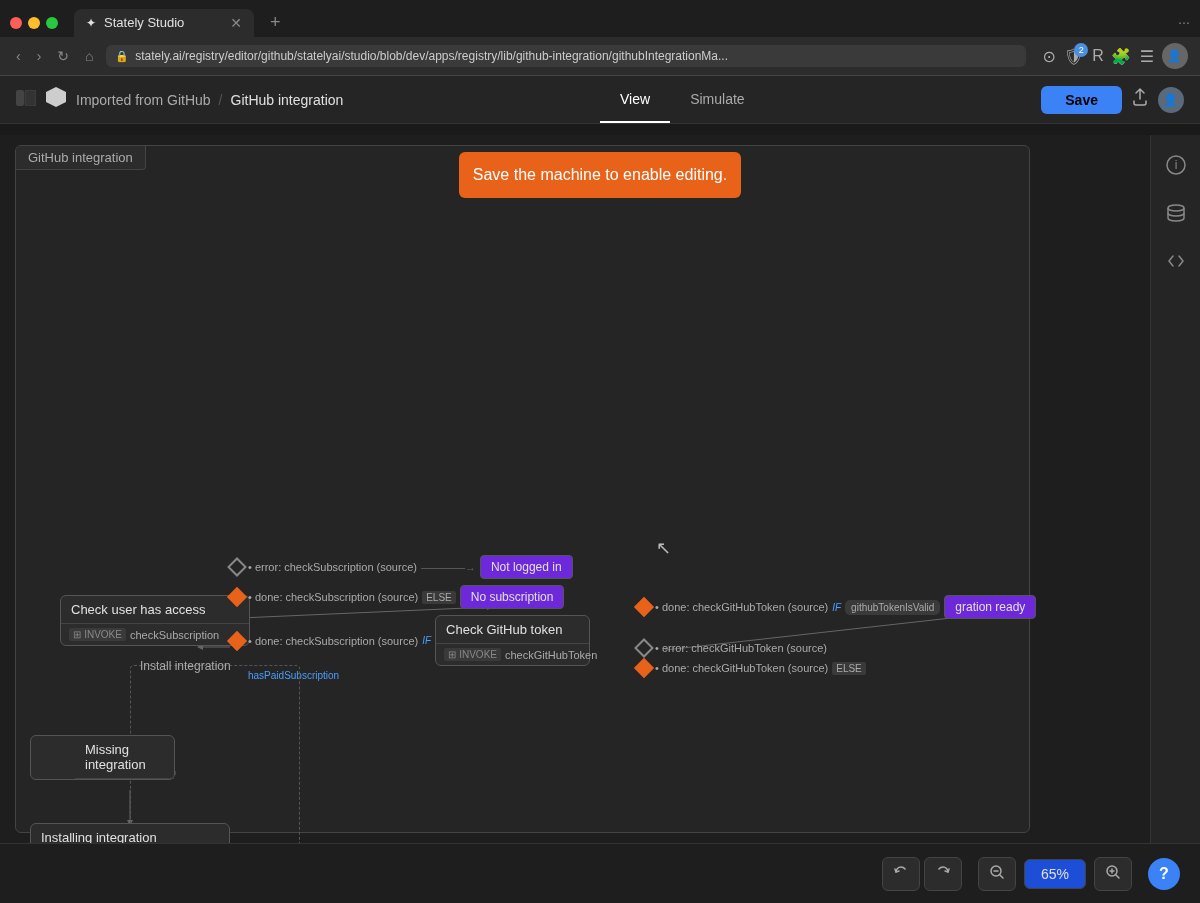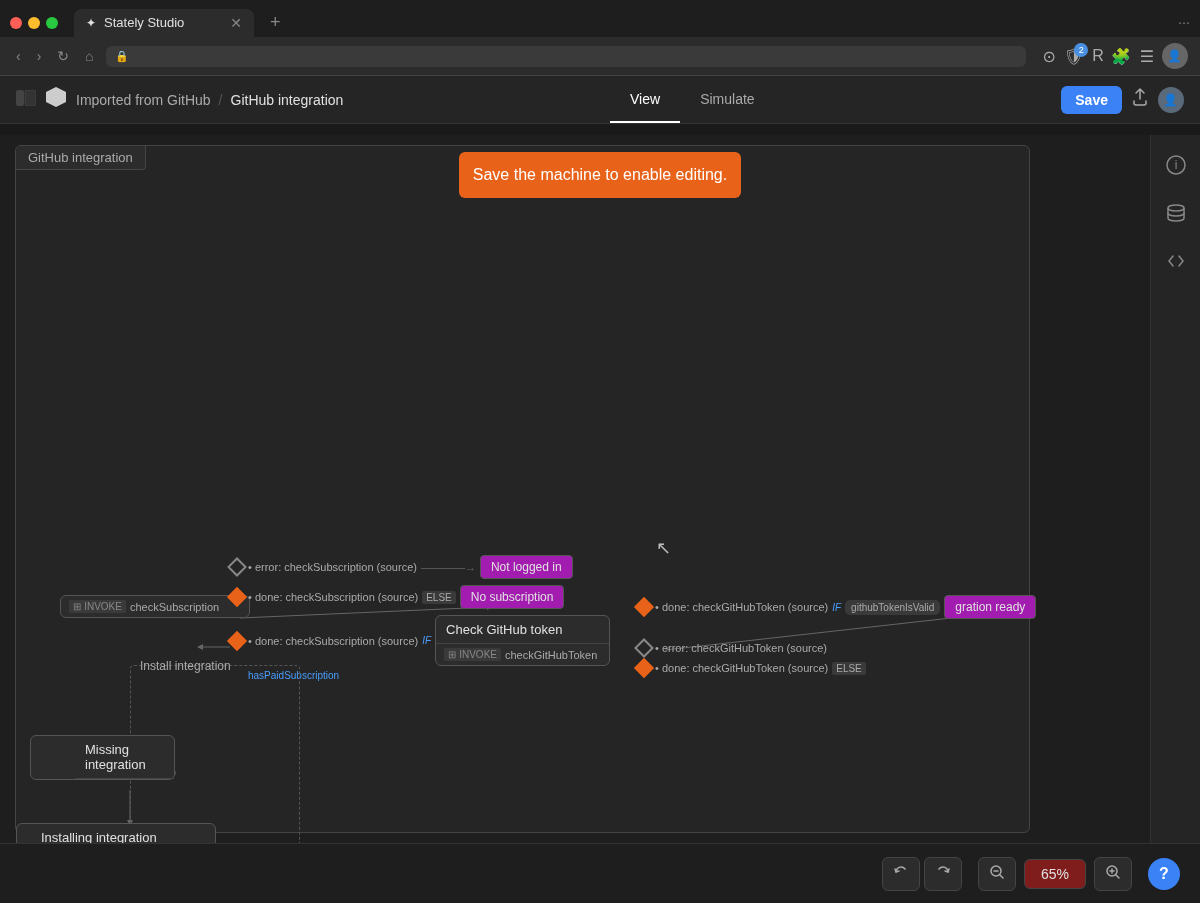--- a/index.html
+++ b/index.html
@@ -33,61 +33,61 @@
     .app-toolbar { display: flex; align-items: center; padding: 0 16px; height: 48px; background: #252525; border-bottom: 1px solid #333; }
     .logo { color: #e0e0e0; font-size: 20px; margin-right: 8px; cursor: pointer; }
     .breadcrumb { display: flex; align-items: center; gap: 8px; font-size: 14px; }
     .breadcrumb-item { color: #aaa; }
     .breadcrumb-sep { color: #555; }
     .breadcrumb-current { color: #e0e0e0; }
     .toolbar-tabs { display: flex; gap: 0; margin: 0 auto; }
     .toolbar-tab { padding: 14px 20px; font-size: 14px; cursor: pointer; color: #aaa; border-bottom: 2px solid transparent; }
     .toolbar-tab.active { color: white; border-bottom: 2px solid white; }
     .toolbar-actions { display: flex; gap: 8px; align-items: center; }
-    .save-btn { background: #3b82f6; color: #ffffff; border: none; border-radius: 6px; padding: 6px 14px; font-size: 14px; font-weight: 600; cursor: pointer; margin-left: 20px; }
+    .save-btn { background: #3b82f6; color: #000000; border: none; border-radius: 6px; padding: 6px 24px; font-size: 14px; font-weight: 600; cursor: pointer; margin-left: 20px; }
     .upload-btn { color: #aaa; font-size: 18px; cursor: pointer; background: none; border: none; }
     .sidebar-toggle { color: #aaa; font-size: 16px; cursor: pointer; background: none; border: none; margin-right: 8px; }
 
     
     .banner { background: #e8621a; color: white; text-align: center; padding: 14px; font-size: 16px; font-weight: 500; margin: 16px auto; max-width: 420px; border-radius: 6px; }
     .canvas-wrapper { position: absolute; top: 135px; left: 0; right: 0; bottom: 60px; background: #1e1e1e; overflow: hidden; }
 
     
     .state-machine { position: relative; width: 100%; height: 100%; }
     .sm-outer-box { position: absolute; left: 15px; top: 10px; right: 170px; bottom: 10px; border: 1px solid #444; border-radius: 6px; background: #252525; }
     .sm-label { position: absolute; top: 0; left: 0; padding: 4px 12px; font-size: 13px; color: #aaa; background: #2c2c2c; border-bottom: 1px solid #444; border-right: 1px solid #444; border-radius: 5px 0 4px 0; }
 
     
     .state-node { position: absolute; border: 1px solid #555; border-radius: 6px; background: #2c2c2c; font-size: 12px; }
     .state-node-title { padding: 6px 10px; color: #e0e0e0; font-weight: 500; font-size: 13px; border-bottom: 1px solid #444; }
     .state-node-invoke { padding: 4px 8px; font-size: 11px; color: #aaa; display: flex; align-items: center; gap: 4px; }
     .invoke-icon { background: #3a3a3a; border-radius: 2px; padding: 1px 4px; font-size: 10px; color: #888; }
 
     
     .transition-label { font-size: 11px; color: #aaa; white-space: nowrap; }
-    .state-pill { border: 1px solid #555; border-radius: 4px; background: #a21caf; padding: 4px 10px; font-size: 12px; color: #e0e0e0; white-space: nowrap; }
+    .state-pill { border: 1px solid #555; border-radius: 4px; background: #6d28d9; padding: 4px 10px; font-size: 12px; color: #e0e0e0; white-space: nowrap; }
 
     
     .right-panel { position: absolute; right: 0; top: 135px; bottom: 60px; width: 50px; background: #252525; border-left: 1px solid #333; display: flex; flex-direction: column; align-items: center; gap: 8px; padding-top: 12px; }
     .panel-btn { color: #888; font-size: 16px; cursor: pointer; background: none; border: none; padding: 8px; border-radius: 4px; }
 
     
     .bottom-toolbar { position: absolute; bottom: 0; left: 0; right: 0; height: 60px; background: #1e1e1e; border-top: 1px solid #333; display: flex; align-items: center; justify-content: flex-end; padding: 0 20px; gap: 8px; }
     .zoom-btn { background: #2c2c2c; border: 1px solid #444; color: #aaa; border-radius: 6px; padding: 6px 10px; cursor: pointer; font-size: 16px; }
-    .zoom-level { background: #7f1d1d; border: 1px solid #444; color: #e0e0e0; border-radius: 6px; padding: 6px 16px; font-size: 14px; min-width: 60px; text-align: center; }
+    .zoom-level { background: #1d4ed8; border: 1px solid #444; color: #e0e0e0; border-radius: 6px; padding: 6px 16px; font-size: 14px; min-width: 60px; text-align: center; }
     .undo-redo { display: flex; gap: 4px; margin-right: 8px; }
     .help-btn { background: #3b82f6; color: white; border: none; border-radius: 50%; width: 32px; height: 32px; font-size: 16px; font-weight: bold; cursor: pointer; display: flex; align-items: center; justify-content: center; margin-left: 8px; }
 
     
     .connections { position: absolute; top: 0; left: 0; width: 100%; height: 100%; pointer-events: none; }
 
     
     .node-check-user { left: 60px; top: 460px; width: 190px; }
     .node-missing-integration { left: 30px; top: 600px; width: 145px; padding-left: 44px; }
-    .node-installing-integration { left: 16px; top: 688px; width: 200px; padding-left: 14px; }
+    .node-installing-integration { left: 30px; top: 688px; width: 200px; }
     .trans-row { display: flex; align-items: center; gap: 4px; margin-bottom: 4px; font-size: 11px; white-space: nowrap; }
     .keyword { color: #aaa; font-size: 10px; background: #3a3a3a; padding: 1px 4px; border-radius: 2px; }
     .if-badge { color: #4a9eff; font-size: 10px; font-style: italic; }
 
     .install-box { position: absolute; left: 130px; top: 530px; width: 170px; height: 200px; border: 1px dashed #555; border-radius: 4px; background: transparent; }
     .install-label { position: absolute; left: 140px; top: 524px; font-size: 12px; color: #aaa; }
   </style>
 </head>
 <body>
 
@@ -108,20 +108,21 @@
     <div class="window-controls-right">⋯</div>
   </div>
 
   <div class="address-bar">
     <button class="nav-btn">‹</button>
     <button class="nav-btn">›</button>
     <button class="nav-btn">↻</button>
     <button class="nav-btn">⌂</button>
     <div class="url-field">
       <span class="url-lock">🔒</span>
+      <span class="url-text">stately.ai/registry/editor/github/statelyai/studio/blob/dev/apps/registry/lib/github-integration/githubIntegrationMa...</span>
     </div>
     <div class="browser-actions">
       <button class="browser-action-btn">⊙</button>
       <button class="browser-action-btn">
         🛡
         <span class="badge">2</span>
       </button>
       <button class="browser-action-btn">R</button>
       <button class="browser-action-btn">🧩</button>
       <button class="browser-action-btn">☰</button>
@@ -193,20 +194,21 @@
 
       <line x1="230" y1="512" x2="200" y2="512" stroke="#666" stroke-width="1" marker-end="url(#arrowhead)"></line>
       <defs>
         <marker id="arrowhead" markerWidth="6" markerHeight="6" refX="3" refY="3" orient="auto">
           <path d="M0,0 L0,6 L6,3 z" fill="#666"></path>
         </marker>
       </defs>
     </svg>
 
     <div class="state-node node-check-user">
+      <div class="state-node-title">Check user has access</div>
       <div class="state-node-invoke">
         <span class="invoke-icon">⊞ INVOKE</span>
         <span>checkSubscription</span>
       </div>
     </div>
 
     <div style="position:absolute; left:230px; top:420px;">
 
       <div class="trans-row">
         <div style="width:14px;height:14px;border:2px solid #888;transform:rotate(45deg);flex-shrink:0;"></div>
@@ -220,21 +222,21 @@
         <span class="transition-label">• done: checkSubscription (source)</span>
         <span class="keyword">ELSE</span>
         <div class="state-pill">No subscription</div>
       </div>
 
       <div class="trans-row" style="margin-top:6px;">
         <div style="width:14px;height:14px;border:2px solid #e8621a;transform:rotate(45deg);flex-shrink:0;background:#e8621a;"></div>
         <span class="transition-label">• done: checkSubscription (source)</span>
         <span class="if-badge">IF</span>
 
-        <div class="state-node" style="position:relative;left:0;top:0;display:inline-block;width:175px;vertical-align:middle;">
+        <div class="state-node" style="position:relative;left:0;top:0;display:inline-block;width:155px;vertical-align:middle;">
           <div class="state-node-title">
             <span>Check GitHub token</span>
           </div>
           <div class="state-node-invoke">
             <span class="invoke-icon">⊞ INVOKE</span>
             <span>checkGitHubToken</span>
           </div>
         </div>
       </div>
 

